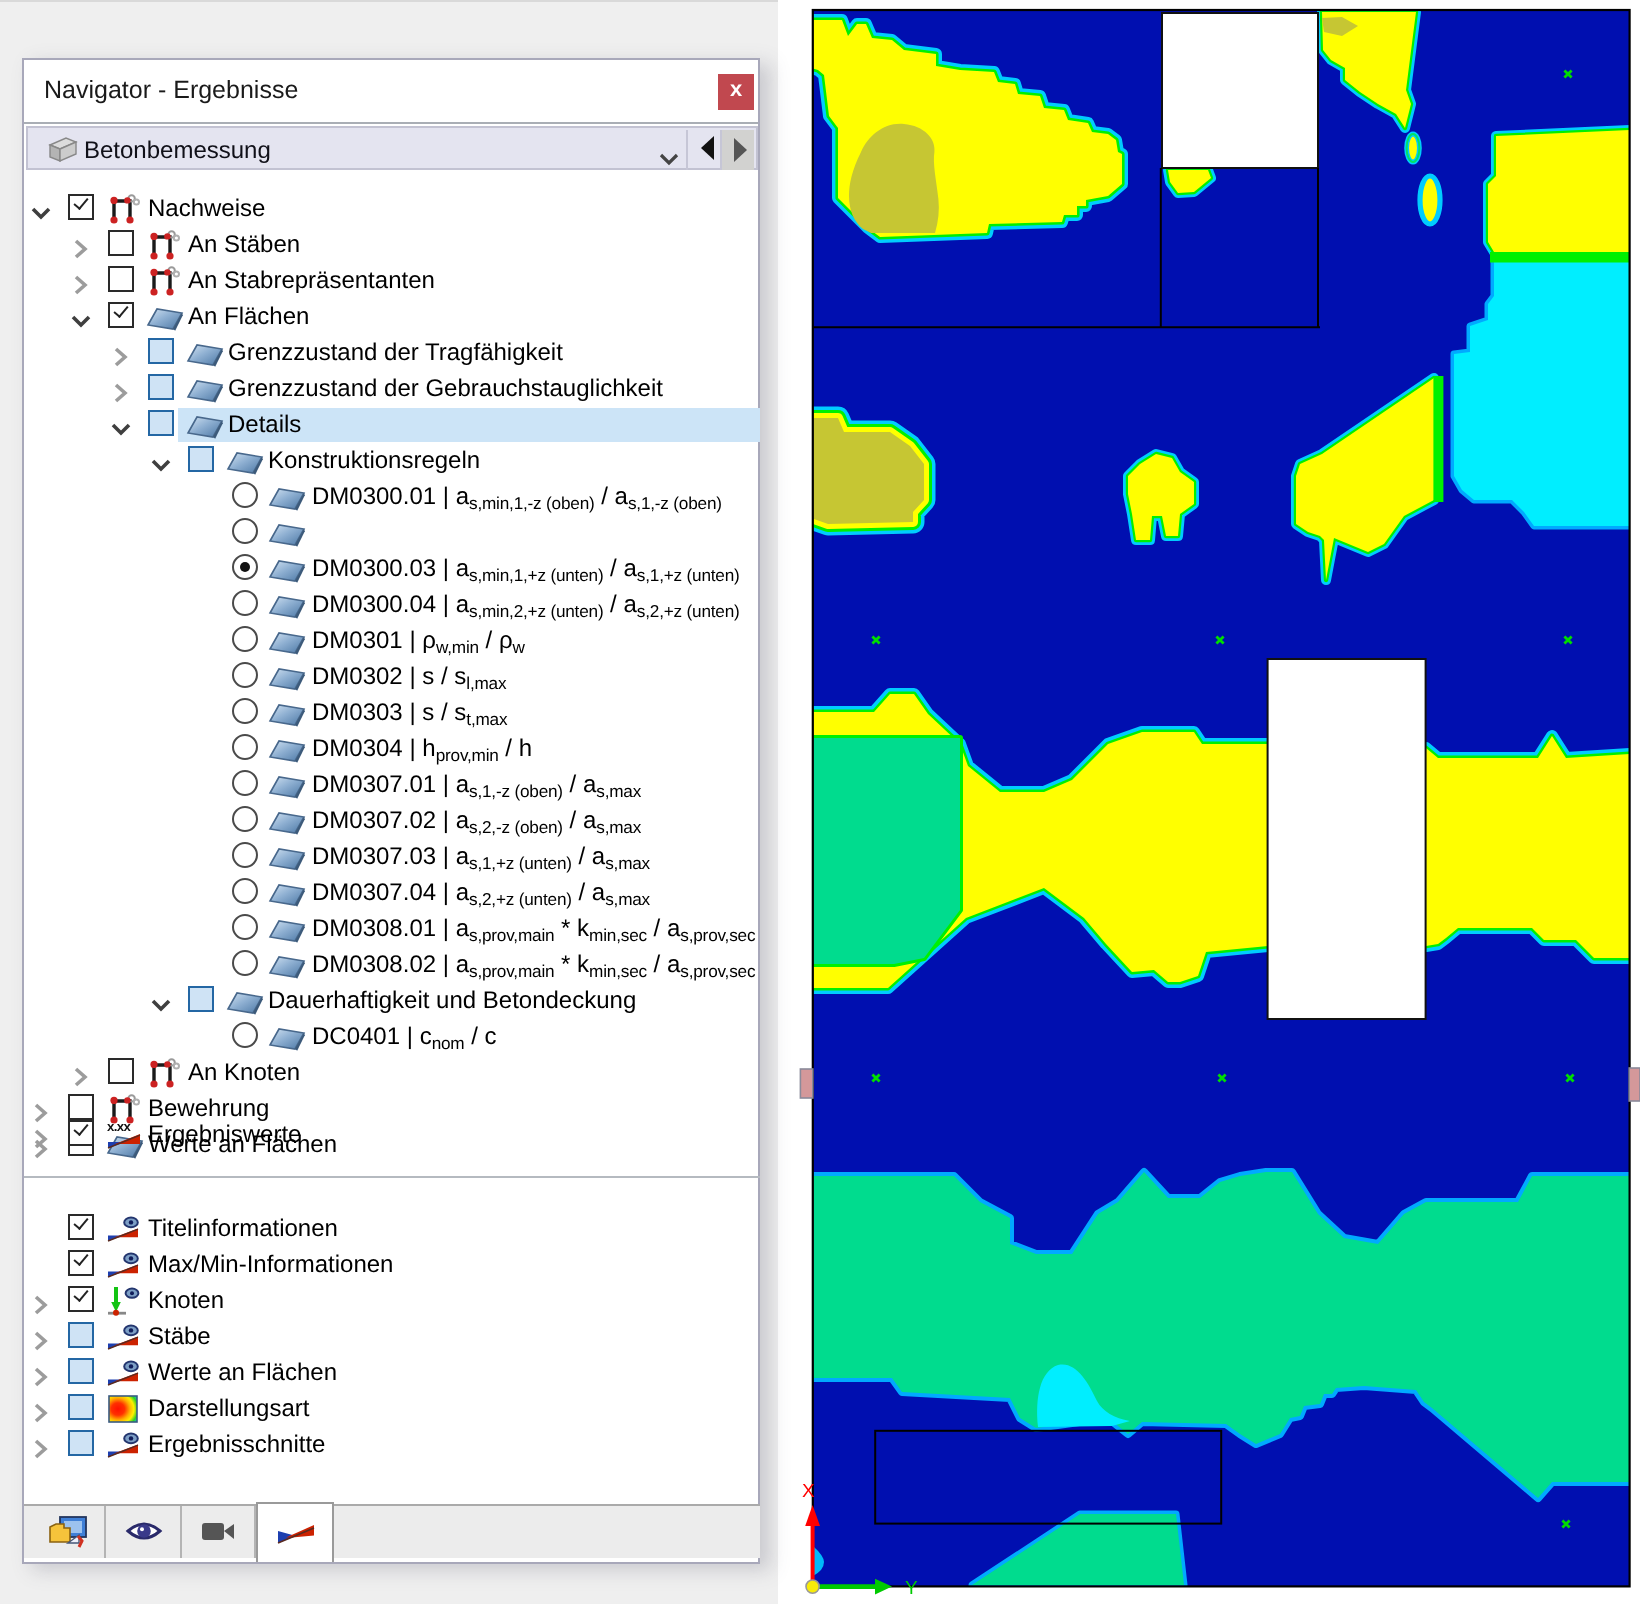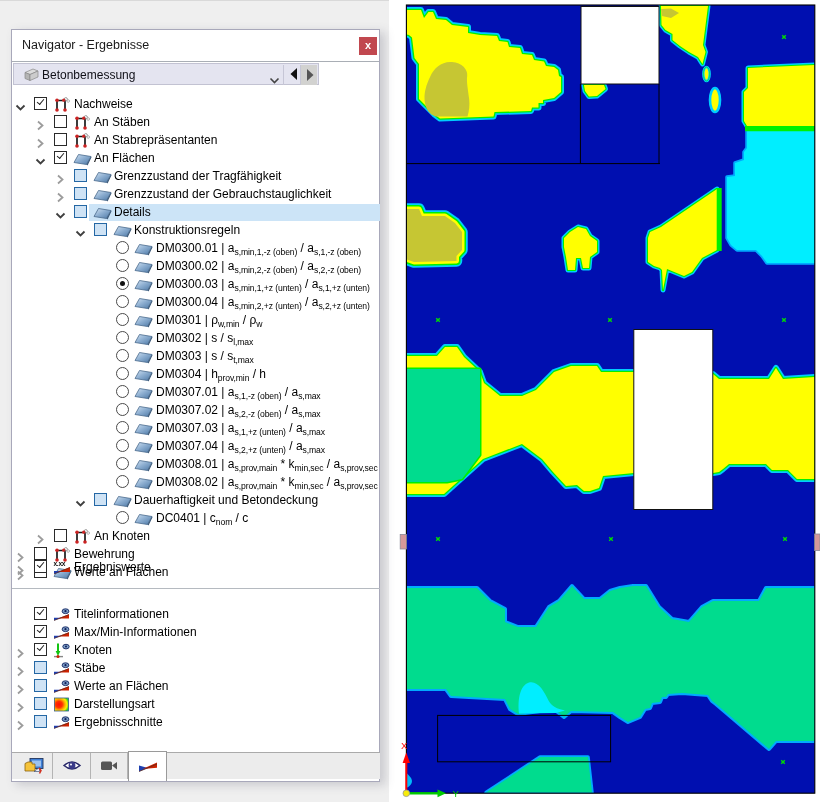--- a/index.html
+++ b/index.html
@@ -2,21 +2,21 @@
 <html><head><meta charset="utf-8"><style>
 *{margin:0;padding:0;box-sizing:border-box}
 html,body{width:820px;height:802px;background:#fff;font-family:"Liberation Sans",sans-serif;overflow:hidden;position:relative}
 .greybg{position:absolute;left:0;top:0;width:389px;height:802px;background:#efefef}
 .topline{position:absolute;left:0;top:0;width:389px;height:1px;background:#d9d9d9}
 .plot{position:absolute;left:0;top:0}
 .panel{position:absolute;left:11px;top:29px;width:369px;height:753px;background:#fff;border:1px solid #a8a8ba;box-shadow:5px 3px 9px rgba(90,90,110,0.25)}
 .ttl{position:absolute;left:10px;top:8px;font-size:12.5px;color:#1a1a1a}
 .clsbtn{position:absolute;right:2px;top:7px;width:18px;height:18px;background:#c1484f;color:#fff;font-size:11px;font-weight:bold;text-align:center;line-height:17px}
 .tsep{position:absolute;left:0;top:31px;width:100%;height:1px;background:#a9aeb5}
-.combo{position:absolute;left:1px;top:33px;width:306px;height:22px;background:#e4e4f0;border:1px solid #c2c2d2}
+.combo{position:absolute;left:1px;top:33px;width:366px;height:22px;background:#e4e4f0;border:1px solid #c2c2d2}
 .combo .cico{position:absolute;left:9px;top:3px}
 .combo .ctxt{position:absolute;left:28px;top:3.5px;font-size:12px;color:#101018}
 .cchev{position:absolute;right:38px;top:7px}
 .csep1{position:absolute;right:34px;top:1px;width:1px;height:20px;background:#c6c6d6}
 .csep2{position:absolute;right:17px;top:1px;width:1px;height:20px;background:#c6c6d6}
 .cbtn1{position:absolute;right:19px;top:3px}
 .cbtn2{position:absolute;right:1px;top:1px;width:16px;height:20px;background:#d2d2d0}
 .cbtn2 svg{margin:3px 0 0 4px}
 .tree{position:absolute;left:0;top:0;width:368px;height:751px}
 .row{position:absolute;left:0;width:320px;height:18px}
@@ -326,21 +326,20 @@
 <defs>
               <linearGradient id="pg" x1="0" y1="0" x2="1" y2="1">
 <stop offset="0" stop-color="#d3e3f2"></stop>
                 <stop offset="0.45" stop-color="#8fb0d2"></stop>
                 <stop offset="1" stop-color="#4a76a4"></stop>
 </linearGradient>
             </defs>
 <polygon points="1,12.5 5.5,4.5 18,6.5 13.5,14.5" fill="url(#pg)" stroke="#48688c" stroke-width="0.8"></polygon>
 <polygon points="13.5,14.5 18,6.5 18.4,7.6 14.6,15.4" fill="#3c5a7a"></polygon>
 </svg></span>
-        <span class="el txt" style="left:144px;">DM0300.02 | a<span class="sb">s,min,2,-z (oben)</span> / a<span class="sb">s,2,-z (oben)</span></span>
       </div>
 <div class="row" style="top:245.0px;">
         <span class="el" style="left:104px;top:2px;">
           <span class="rd">
             <span class="rdot"></span>
           </span>
         </span>
         <span class="el" style="left:122px;top:1px;"><svg width="19" height="17" viewBox="0 0 19 17">
 <defs>
               <linearGradient id="pg" x1="0" y1="0" x2="1" y2="1">

